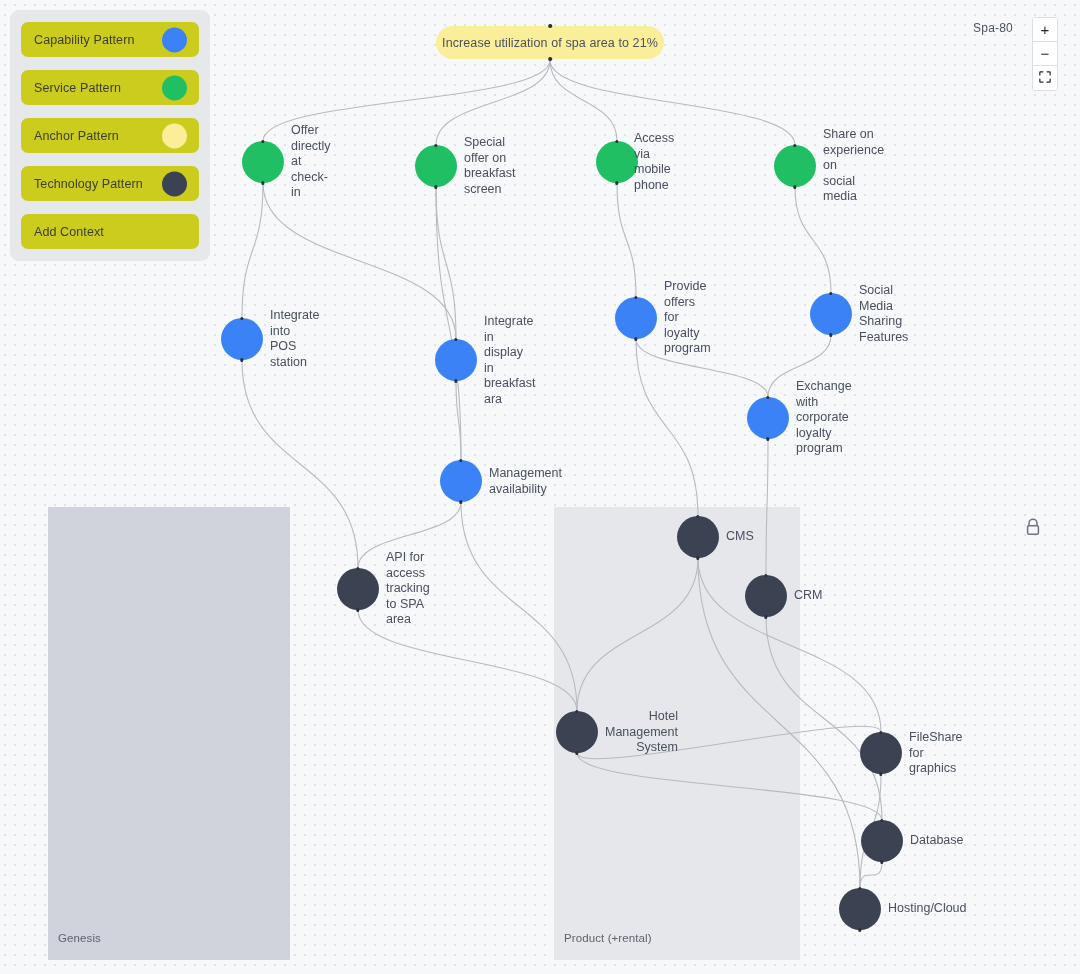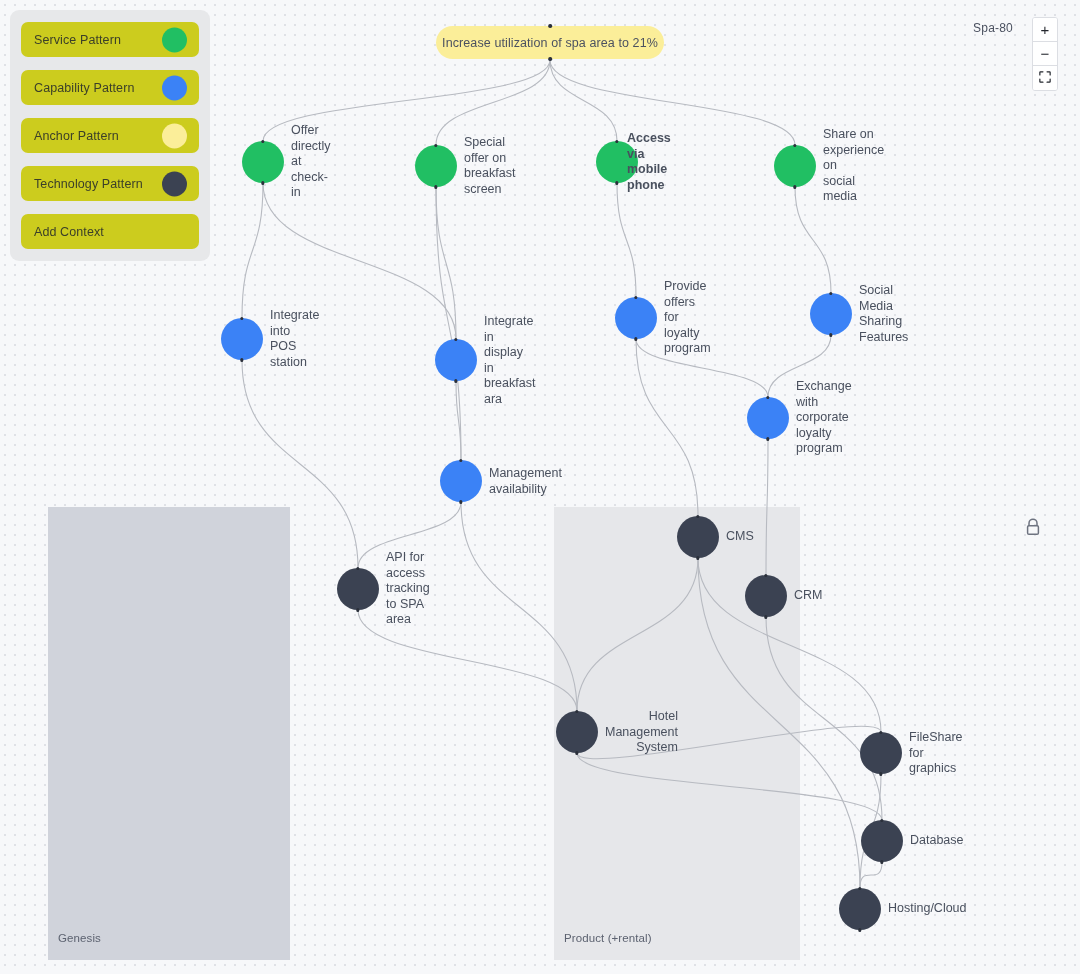--- a/index.html
+++ b/index.html
@@ -274,21 +274,21 @@
         <div class="node-dot" style="width: 42px; height: 42px; background: rgb(33, 191, 99);"></div>
         <span class="handle" style="top: -1.5px;"></span>
         <span class="handle" style="bottom: -1.5px;"></span>
         <div class="node-label" style="left: 49px;">Special offer on
 breakfast screen</div>
       </div>
       <div class="node" style="left: 617px; top: 162px; width: 42px; height: 42px;">
         <div class="node-dot" style="width: 42px; height: 42px; background: rgb(33, 191, 99);"></div>
         <span class="handle" style="top: -1.5px;"></span>
         <span class="handle" style="bottom: -1.5px;"></span>
-        <div class="node-label" style="left: 31px; font-weight: bold;">Access via mobile
+        <div class="node-label" style="left: 38px;">Access via mobile
 phone</div>
       </div>
       <div class="node" style="left: 795px; top: 166px; width: 42px; height: 42px;">
         <div class="node-dot" style="width: 42px; height: 42px; background: rgb(33, 191, 99);"></div>
         <span class="handle" style="top: -1.5px;"></span>
         <span class="handle" style="bottom: -1.5px;"></span>
         <div class="node-label" style="left: 49px;">Share on
 experience on
 social media</div>
       </div>
@@ -383,26 +383,26 @@
     </div>
 
   <div id="anchor-node">
     <span class="anchor-handle" style="top:-2px;"></span>
     <span class="anchor-text">Increase utilization of spa area to 21%</span>
     <span class="anchor-handle" style="bottom:-2px;"></span>
   </div>
 
   <div id="legend-panel">
       <button class="legend-btn">
+        <span class="legend-btn-label">Capability Pattern</span>
+        <span class="legend-swatch" style="background: rgb(59, 130, 246);"></span>
+      </button>
+      <button class="legend-btn">
         <span class="legend-btn-label">Service Pattern</span>
         <span class="legend-swatch" style="background: rgb(33, 191, 99);"></span>
-      </button>
-      <button class="legend-btn">
-        <span class="legend-btn-label">Capability Pattern</span>
-        <span class="legend-swatch" style="background: rgb(59, 130, 246);"></span>
       </button>
       <button class="legend-btn">
         <span class="legend-btn-label">Anchor Pattern</span>
         <span class="legend-swatch" style="background: rgb(251, 238, 153);"></span>
       </button>
       <button class="legend-btn">
         <span class="legend-btn-label">Technology Pattern</span>
         <span class="legend-swatch" style="background: rgb(59, 66, 82);"></span>
       </button>
       <button class="legend-btn">

